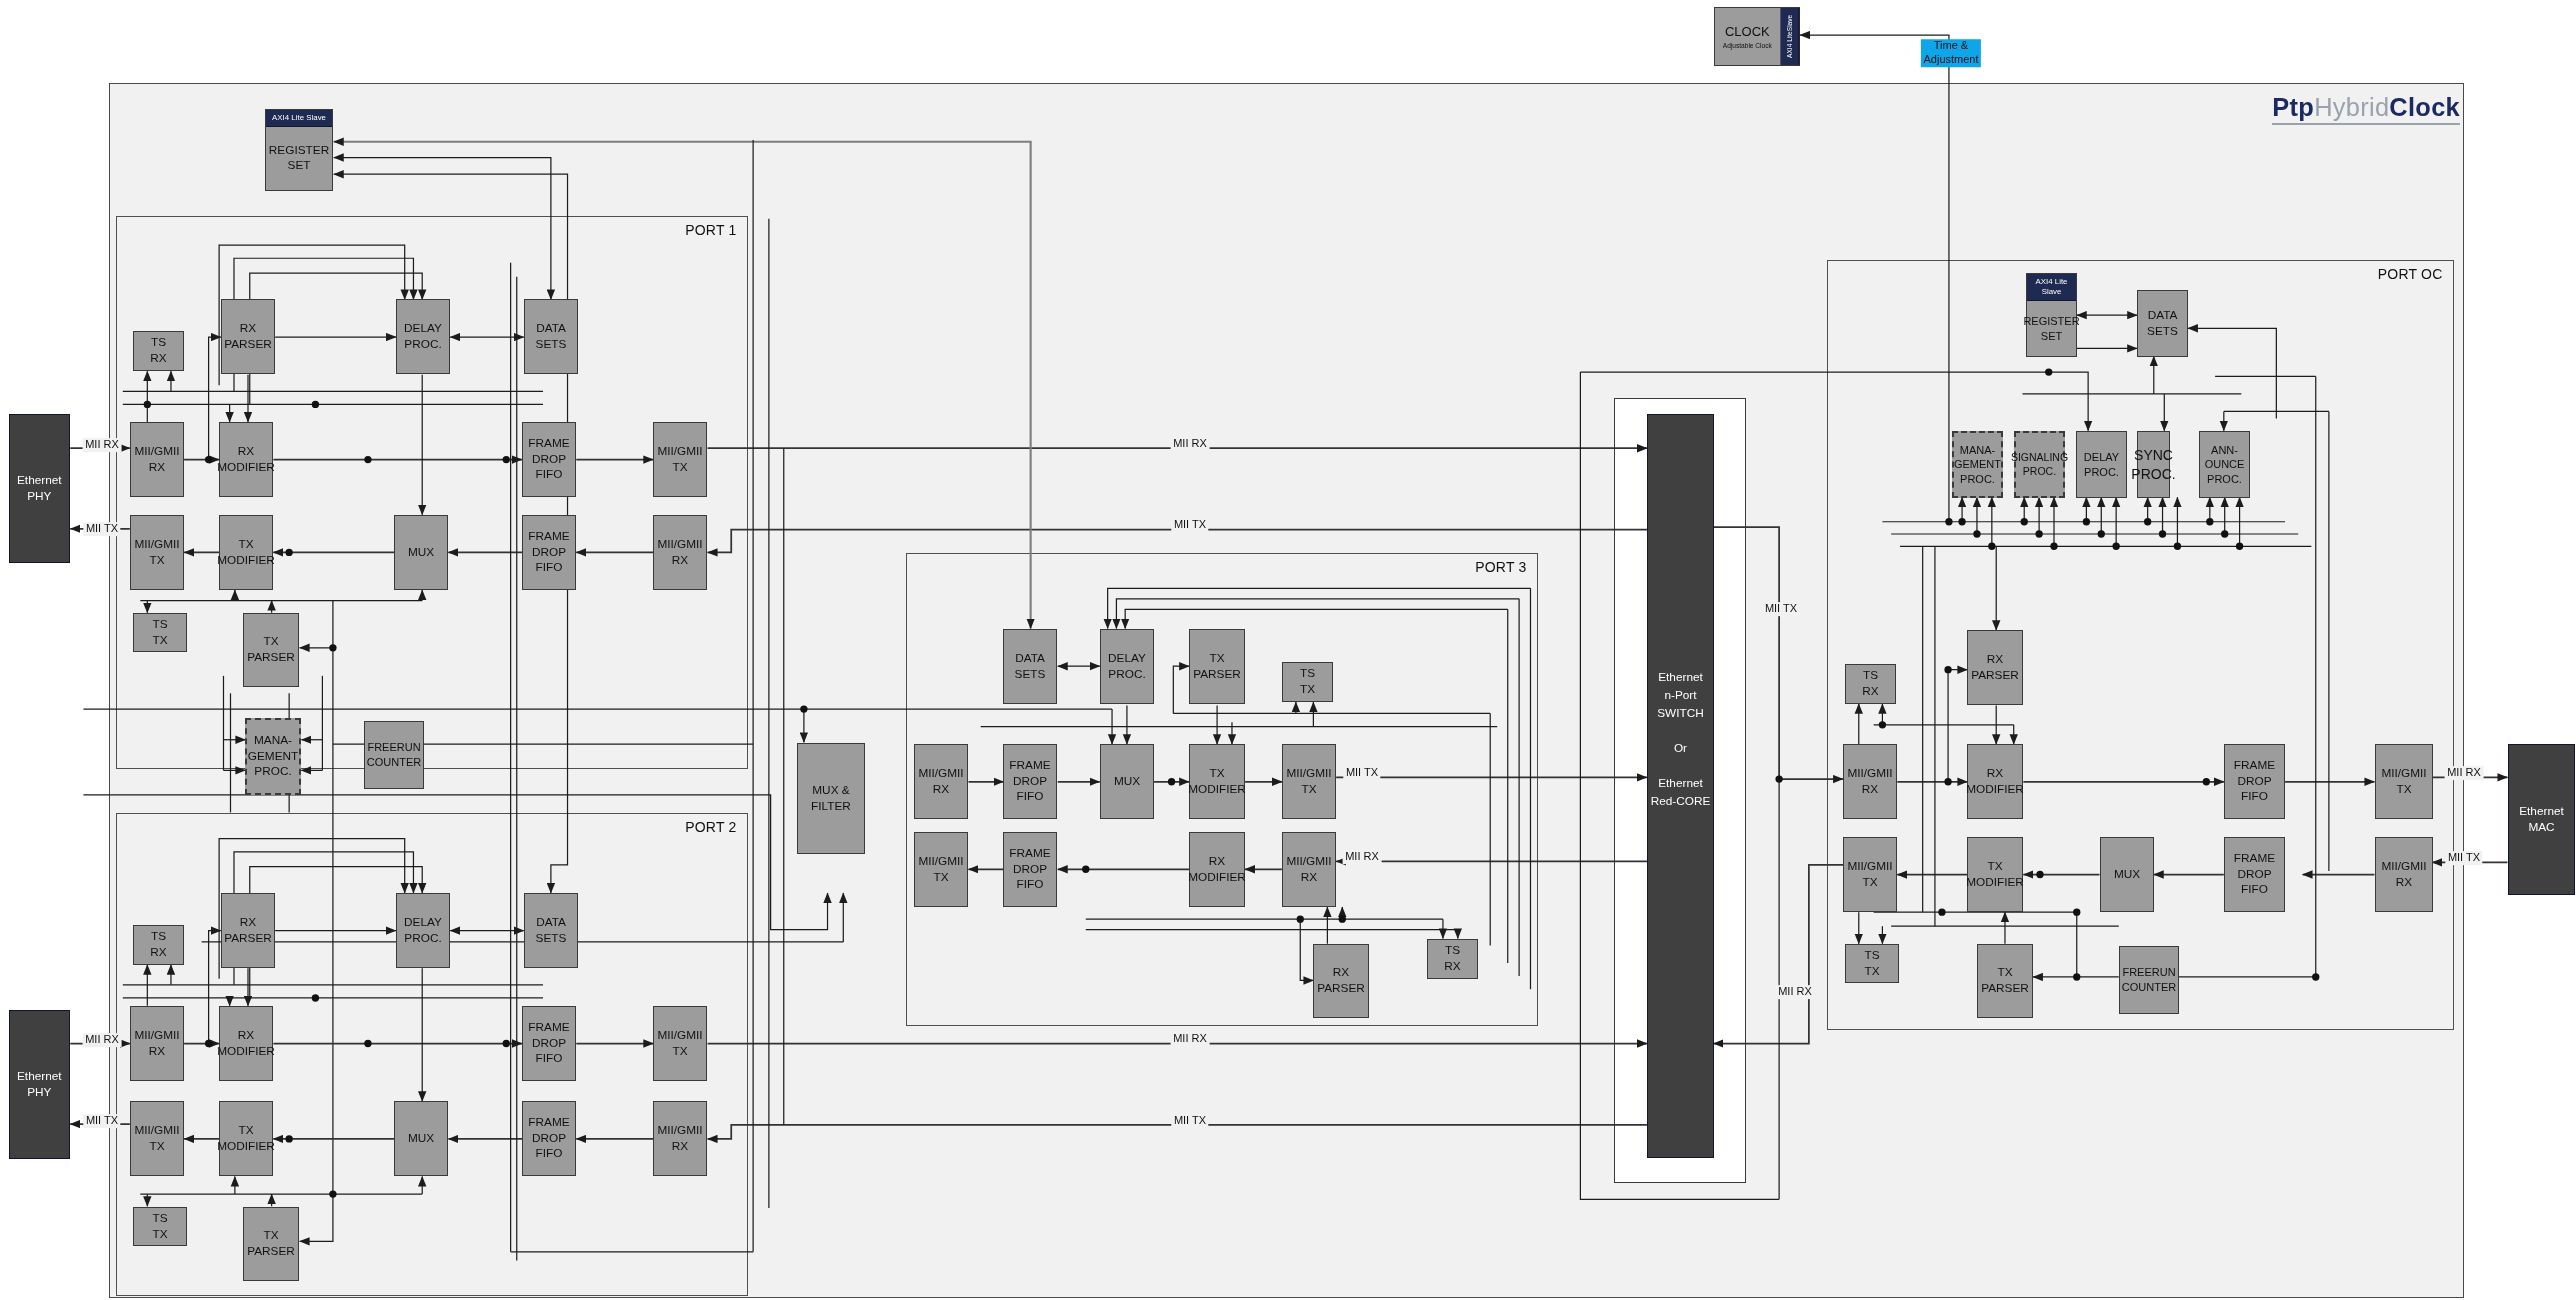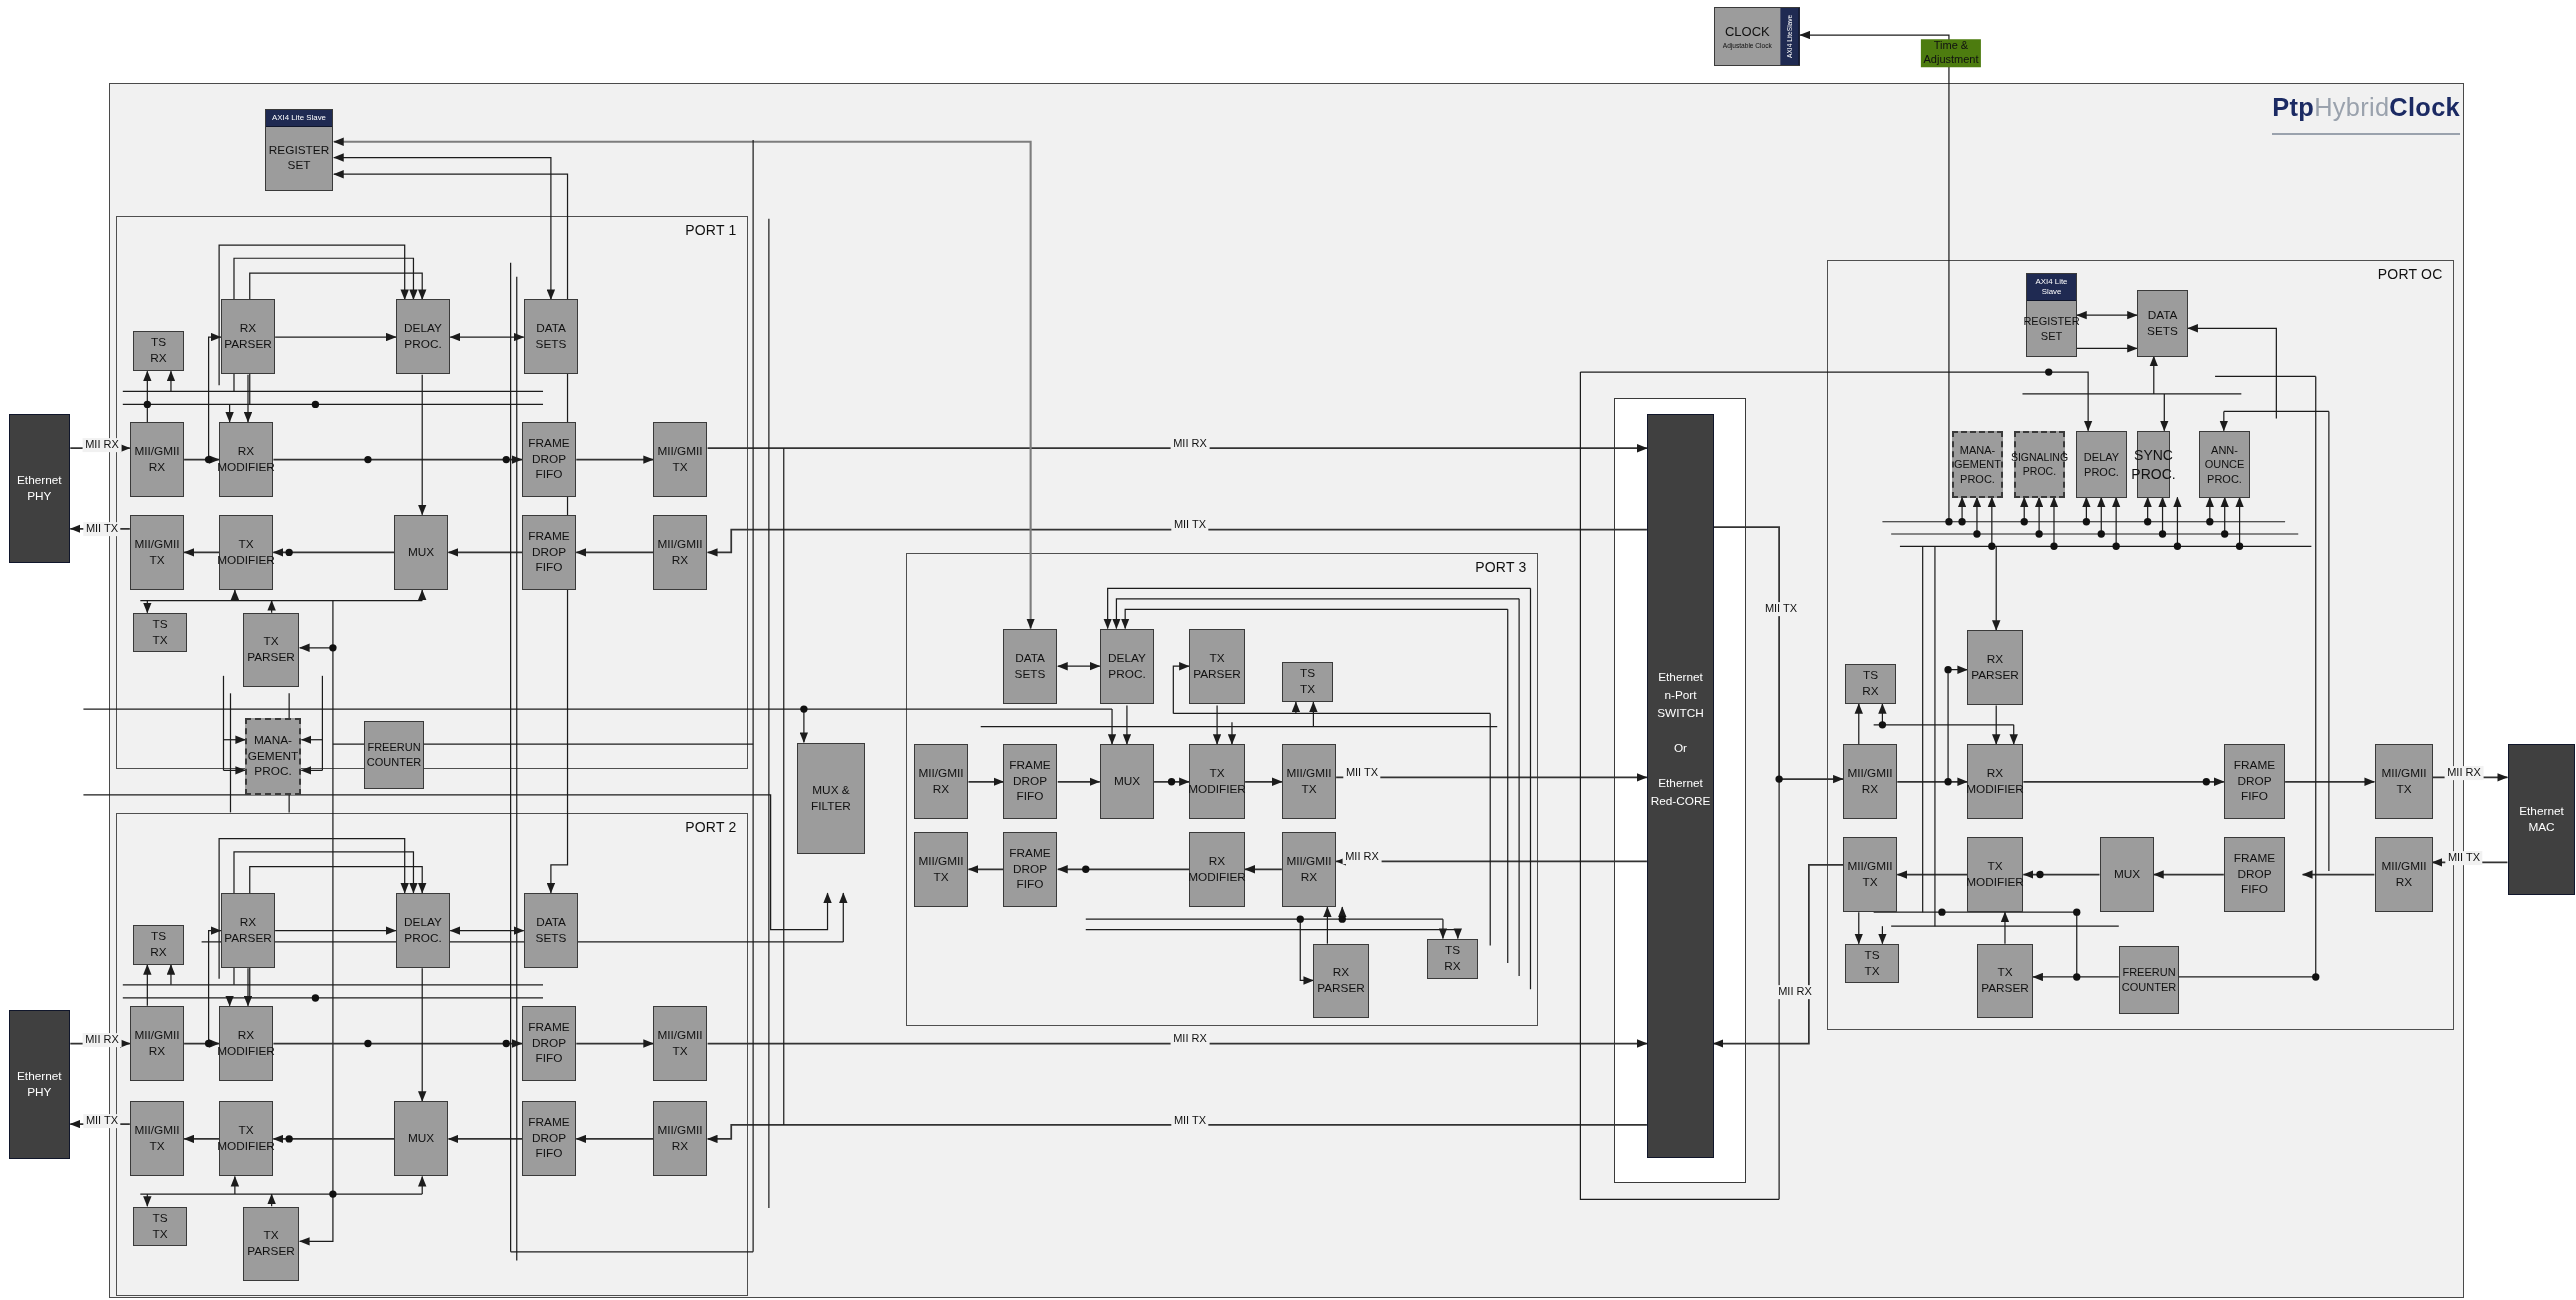--- a/index.html
+++ b/index.html
@@ -13,21 +13,21 @@
          text-align:center;font-size:11.8px;line-height:1.32;white-space:pre-line;box-sizing:border-box;z-index:5;}
   .block.d{border:2.3px dashed #3a3a3a;}
   .block.n{background:#404040;color:#ffffff;border:1.4px solid #10162b;}
   .block.h{flex-direction:column;align-items:stretch;padding:0;}
   .hd{background:#1f2a52;color:#ffffff;font-size:7.9px;text-align:center;padding:2.6px 0;border-bottom:1.2px solid #10162b;}
   .bd{flex:1;display:flex;align-items:center;justify-content:center;white-space:pre-line;}
   .sw{font-size:11.8px;line-height:1.5;padding-bottom:92px;}
   .wlabel{position:absolute;transform:translate(-50%,-50%);font-size:11px;background:#f1f1f1;padding:0 2.6px;
           white-space:pre;text-align:center;z-index:6;line-height:1.25;}
   #logo{position:absolute;left:2250px;top:93px;width:210px;text-align:right;z-index:6;}
-  #logo .inner{display:inline-block;border-bottom:2.6px solid #9aa2ad;padding-bottom:11px;font-size:25.4px;font-weight:bold;letter-spacing:0.3px;}
+  #logo .inner{display:inline-block;border-bottom:2.6px solid #9aa2ad;padding-bottom:1px;font-size:25.4px;font-weight:bold;letter-spacing:0.3px;}
   .lg-navy{color:#1b2a63;font-weight:bold;}
   .lg-gray{color:#9aa2ad;font-weight:normal;}
   #clock{position:absolute;left:1714px;top:7px;width:86px;height:59px;display:flex;background:#9c9c9c;border:1.4px solid #3a3a3a;box-sizing:border-box;z-index:6;}
   .clock-strip{width:18.4px;background:#1f2a52;color:#fff;writing-mode:vertical-rl;transform:rotate(180deg);font-size:6.6px;
                display:flex;align-items:center;justify-content:center;border-left:1.2px solid #10162b;}
   .clock-body{flex:1;display:flex;flex-direction:column;align-items:center;justify-content:center;gap:2.6px;}
   .clock-title{font-size:13px;}
   .clock-sub{font-size:6.6px;}
 </style>
 </head>
@@ -465,16 +465,16 @@
     <span class="wlabel" style="left: 1190px; top: 444px;">MII RX</span>
     <span class="wlabel" style="left: 1190px; top: 525px;">MII TX</span>
     <span class="wlabel" style="left: 1190px; top: 1039px;">MII RX</span>
     <span class="wlabel" style="left: 1190px; top: 1121px;">MII TX</span>
     <span class="wlabel" style="left: 1362px; top: 773px;">MII TX</span>
     <span class="wlabel" style="left: 1362px; top: 857px;">MII RX</span>
     <span class="wlabel" style="left: 1781px; top: 609px;">MII TX</span>
     <span class="wlabel" style="left: 1795px; top: 992px;">MII RX</span>
     <span class="wlabel" style="left: 2464px; top: 773px;">MII RX</span>
     <span class="wlabel" style="left: 2464px; top: 858px;">MII TX</span>
-    <span class="wlabel" style="left: 1951px; top: 53px; background: #4d7c0f;">Time &amp;
+    <span class="wlabel" style="left: 1951px; top: 53px; background: #0ea5e9;">Time &amp;
 Adjustment</span>
   </div>
 
 
 </body></html>

